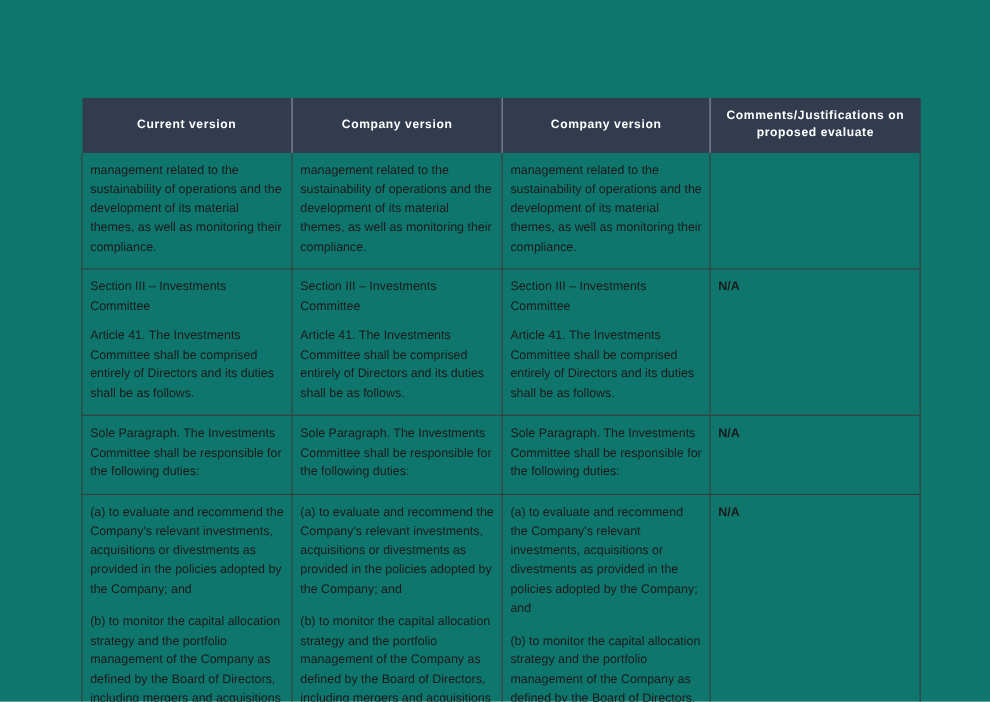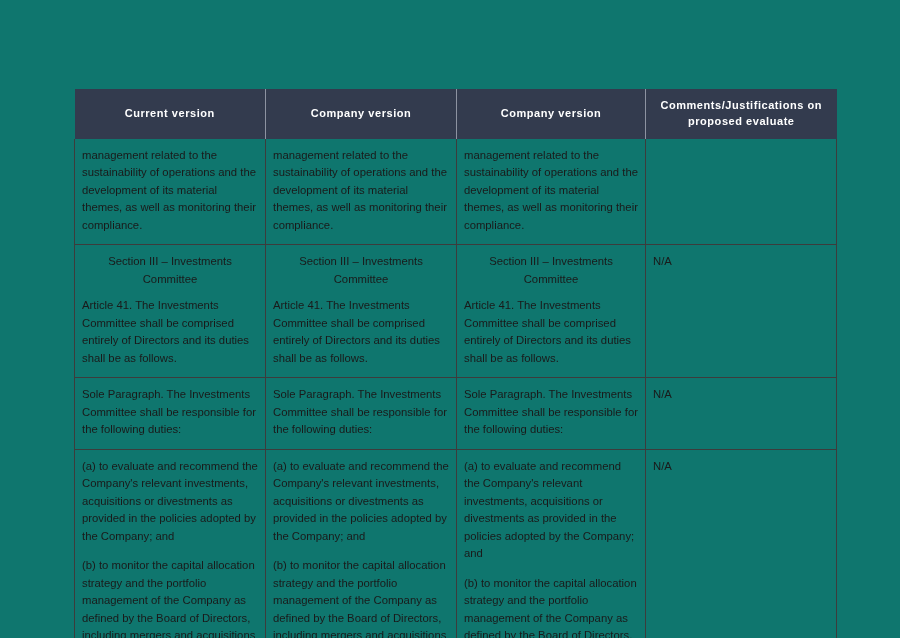--- a/index.html
+++ b/index.html
@@ -66,40 +66,41 @@
     font-size: 11.3px;
     line-height: 1.55;
     color: #1a1a1a;
   }
 
   tbody tr.row-first td {
     border-top: none;
   }
 
   .cell-center {
-    text-align: center;
+    text-align: left;
     display: block;
     margin-bottom: 9px;
   }
 
   .para {
     margin: 0 0 12px 0;
   }
   .para:last-child {
     margin-bottom: 0;
   }
 
   .bold {
     font-weight: normal;
   }
 
   .na {
     font-size: 11.3px;
     color: #1a1a1a;
     line-height: 1.55;
+    font-weight: bold;
   }
 </style>
 </head>
 <body>
 
 <div class="page">
 
   <div class="table-wrap">
     <table class="comparison">
       <colgroup>

